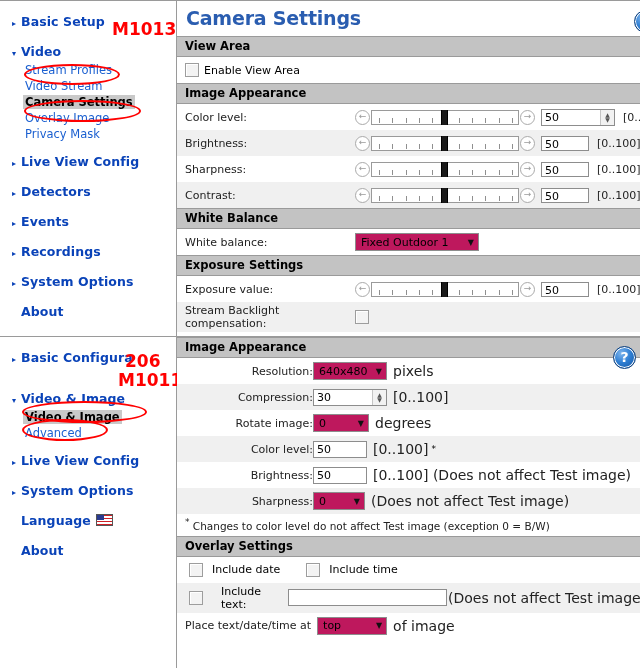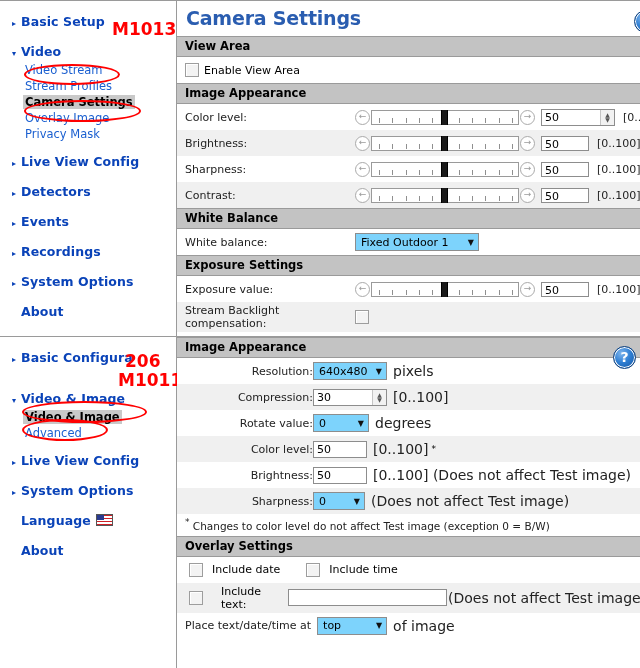--- a/index.html
+++ b/index.html
@@ -78,21 +78,21 @@
   .tin{height:15px;border:1px solid #8d8d8d;background:#fff;font-size:11px;
        padding:0 3px;line-height:15px;color:#000;box-sizing:border-box;}
   .spin{display:inline-flex;align-items:stretch;border:1px solid #8d8d8d;background:#fff;height:17px;box-sizing:border-box;}
   .spin .v{width:52px;font-size:11px;line-height:15px;padding:0 3px;color:#000;}
   .spin .btns{width:13px;border-left:1px solid #c5c5c5;background:#f2f2f2;
     display:flex;flex-direction:column;align-items:center;justify-content:center;font-size:6px;color:#555;line-height:5px;}
   .spin .btns i{font-style:normal;}
 
   
   .sel{display:inline-flex;align-items:center;justify-content:space-between;
-       border:1px solid #8d8d8d;background:#7dd3fc;height:18px;font-size:11px;
+       border:1px solid #8d8d8d;background:#be185d;height:18px;font-size:11px;
        padding:0 4px 0 5px;box-sizing:border-box;color:#000;}
   .sel .car{margin-left:8px;font-size:8px;color:#111;}
 
   .star{font-size:9px;vertical-align:super;margin-left:3px;}
   .footnote{font-size:10.5px;padding:3px 0 4px 8px;color:#222;}
   .footnote .st{font-size:9px;vertical-align:super;}
 </style>
 </head>
 <body>
 
@@ -102,24 +102,24 @@
 
     <div class="sidebar">
       <div class="nav-top">
         <span class="arrow">▸</span><span class="caption">Basic Setup</span>
       </div>
       <div class="gap"></div>
       <div class="nav-top">
         <span class="arrow">▾</span><span class="caption">Video</span>
       </div>
       <div class="nav-sub">
+        <span class="lbl">Stream Profiles</span>
+      </div>
+      <div class="nav-sub">
         <span class="lbl">Video Stream</span>
-      </div>
-      <div class="nav-sub">
-        <span class="lbl">Stream Profiles</span>
       </div>
       <div class="nav-sub selected">
         <span class="lbl">Camera Settings</span>
       </div>
       <div class="nav-sub">
         <span class="lbl">Overlay Image</span>
       </div>
       <div class="nav-sub">
         <span class="lbl">Privacy Mask</span>
       </div>
@@ -324,21 +324,21 @@
           <span class="v">30</span>
           <span class="btns">
               <i>▲</i>
               <i>▼</i>
             </span>
         </span>
         <span class="note">[0..100]</span>
       </div>
 
       <div class="row">
-        <span class="lab lab-w2">Rotate value:</span>
+        <span class="lab lab-w2">Rotate image:</span>
         <span class="sel" style="width:56px;">
           <span>0</span>
           <span class="car">▼</span>
         </span>
         <span class="note">degrees</span>
       </div>
 
       <div class="row alt">
         <span class="lab lab-w2">Color level:</span>
         <span class="tin" style="width:54px;height:17px;line-height:16px;">50</span>

